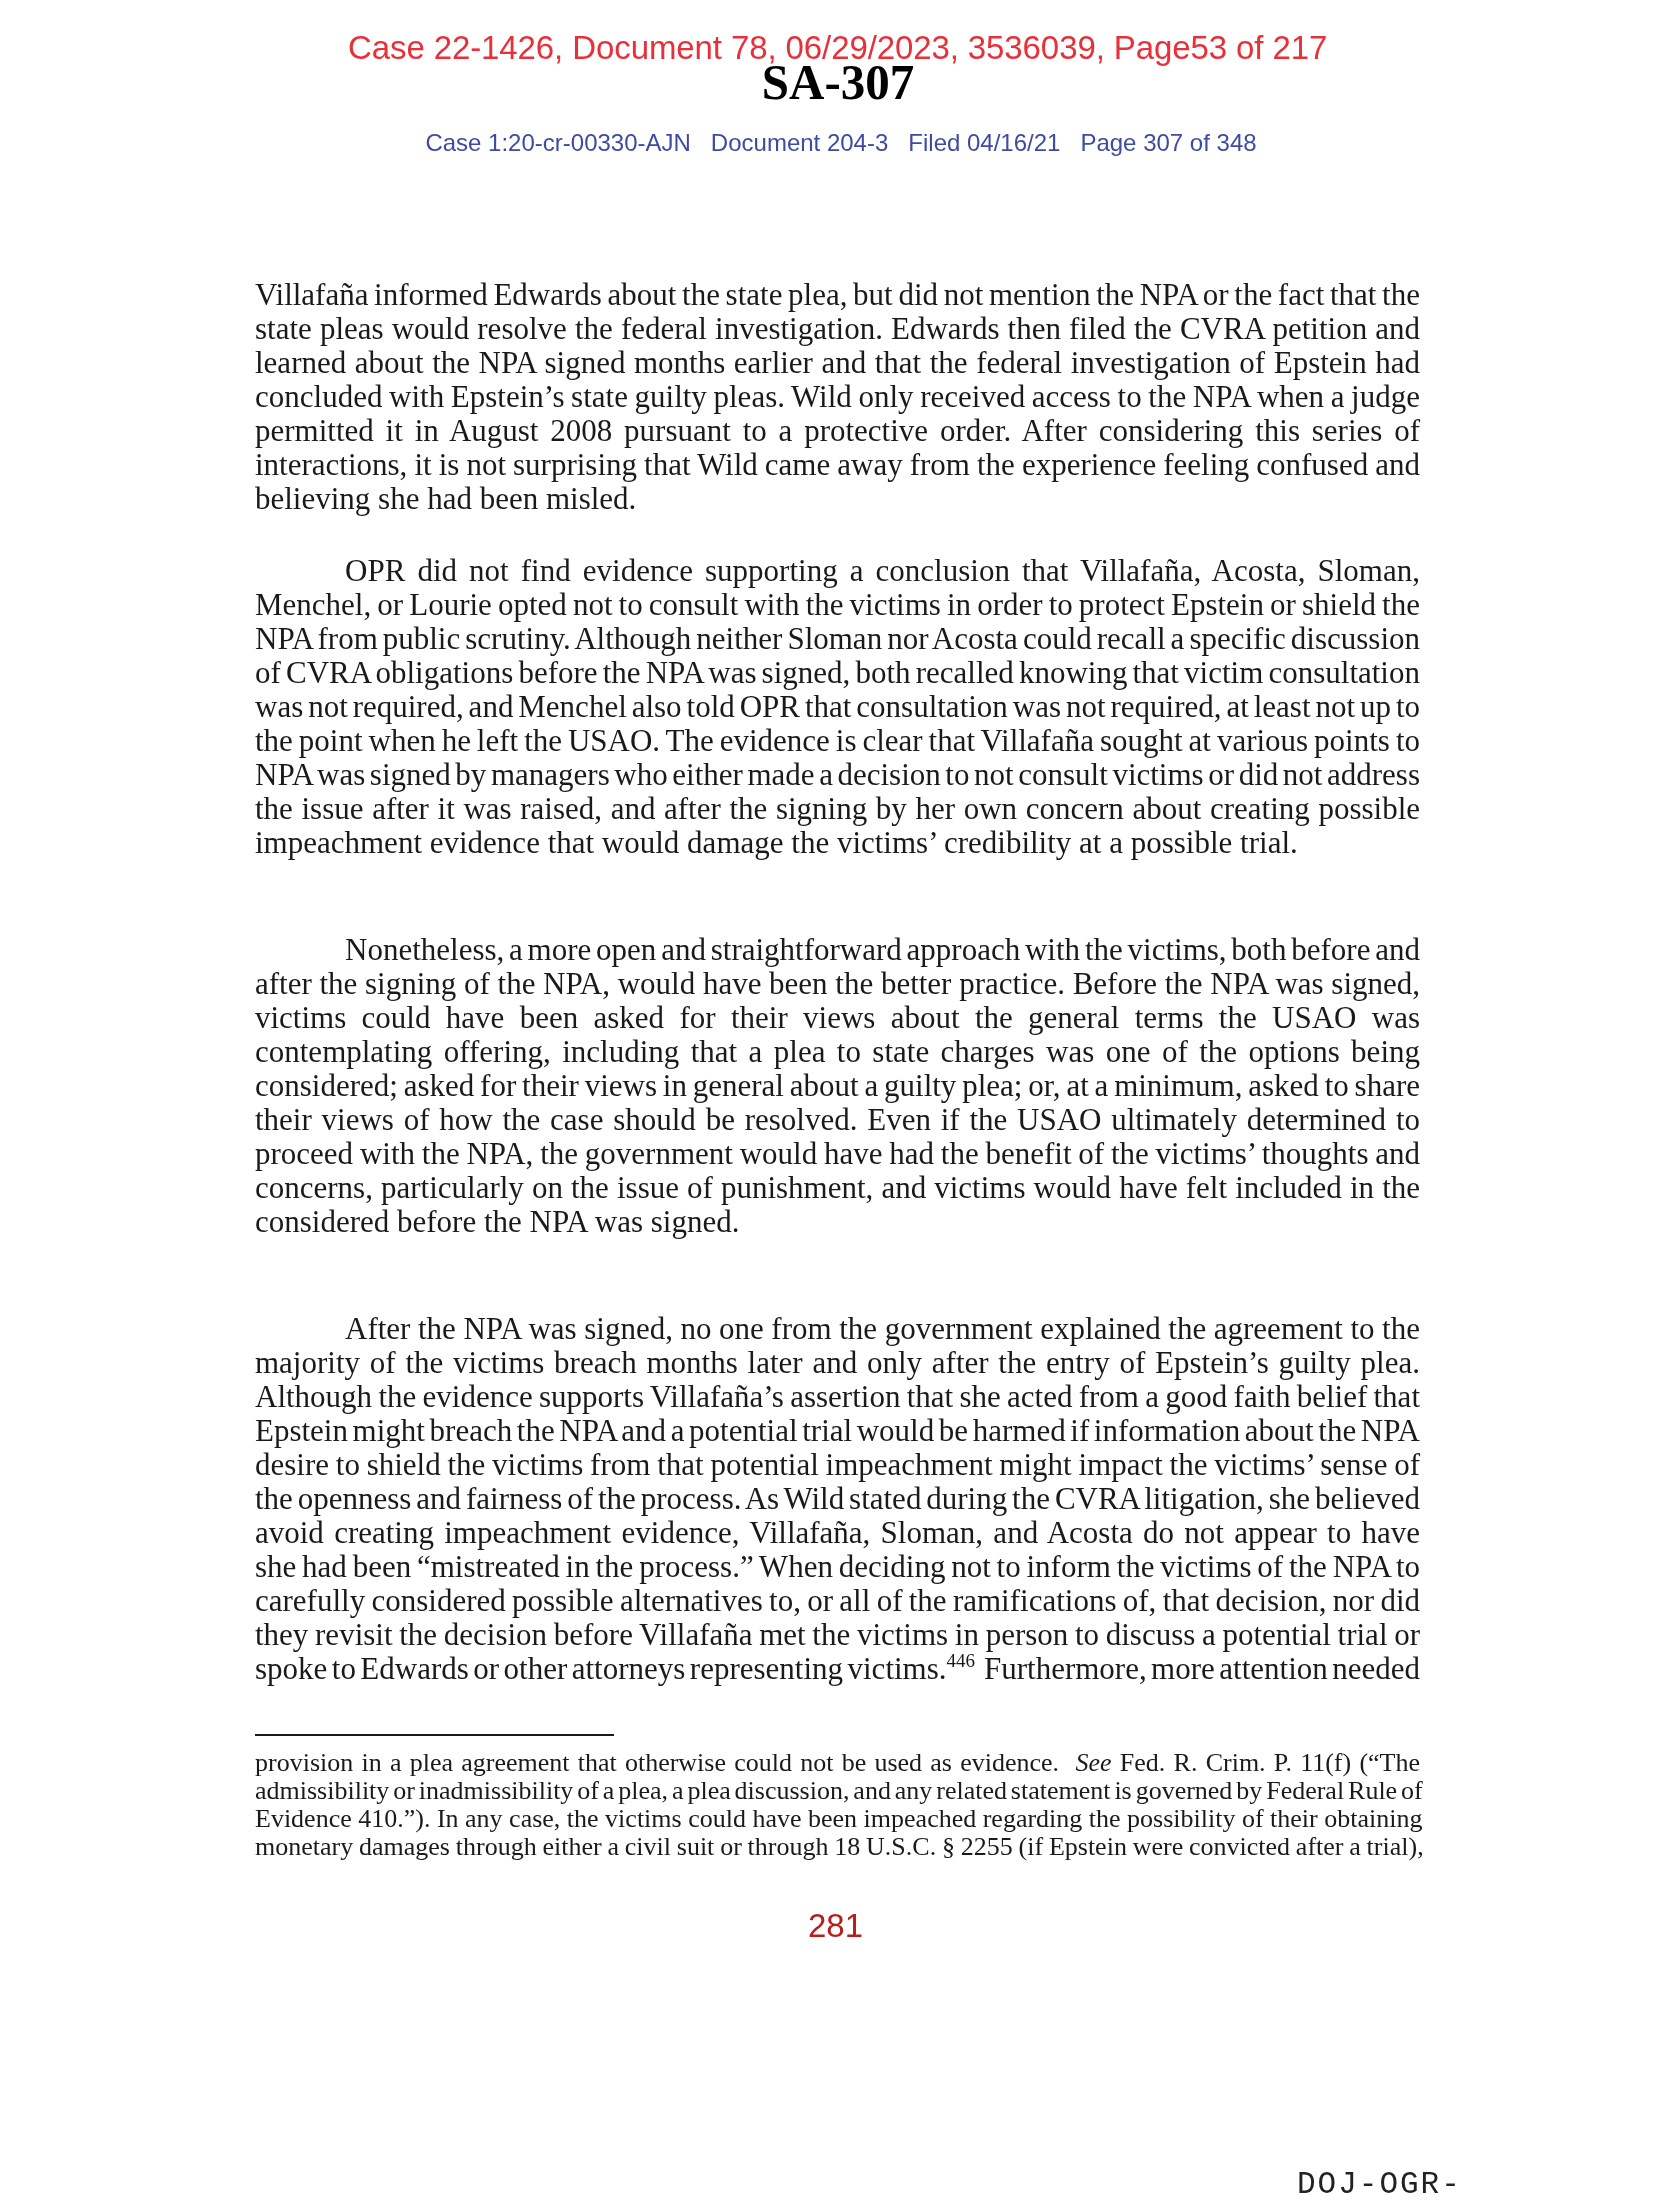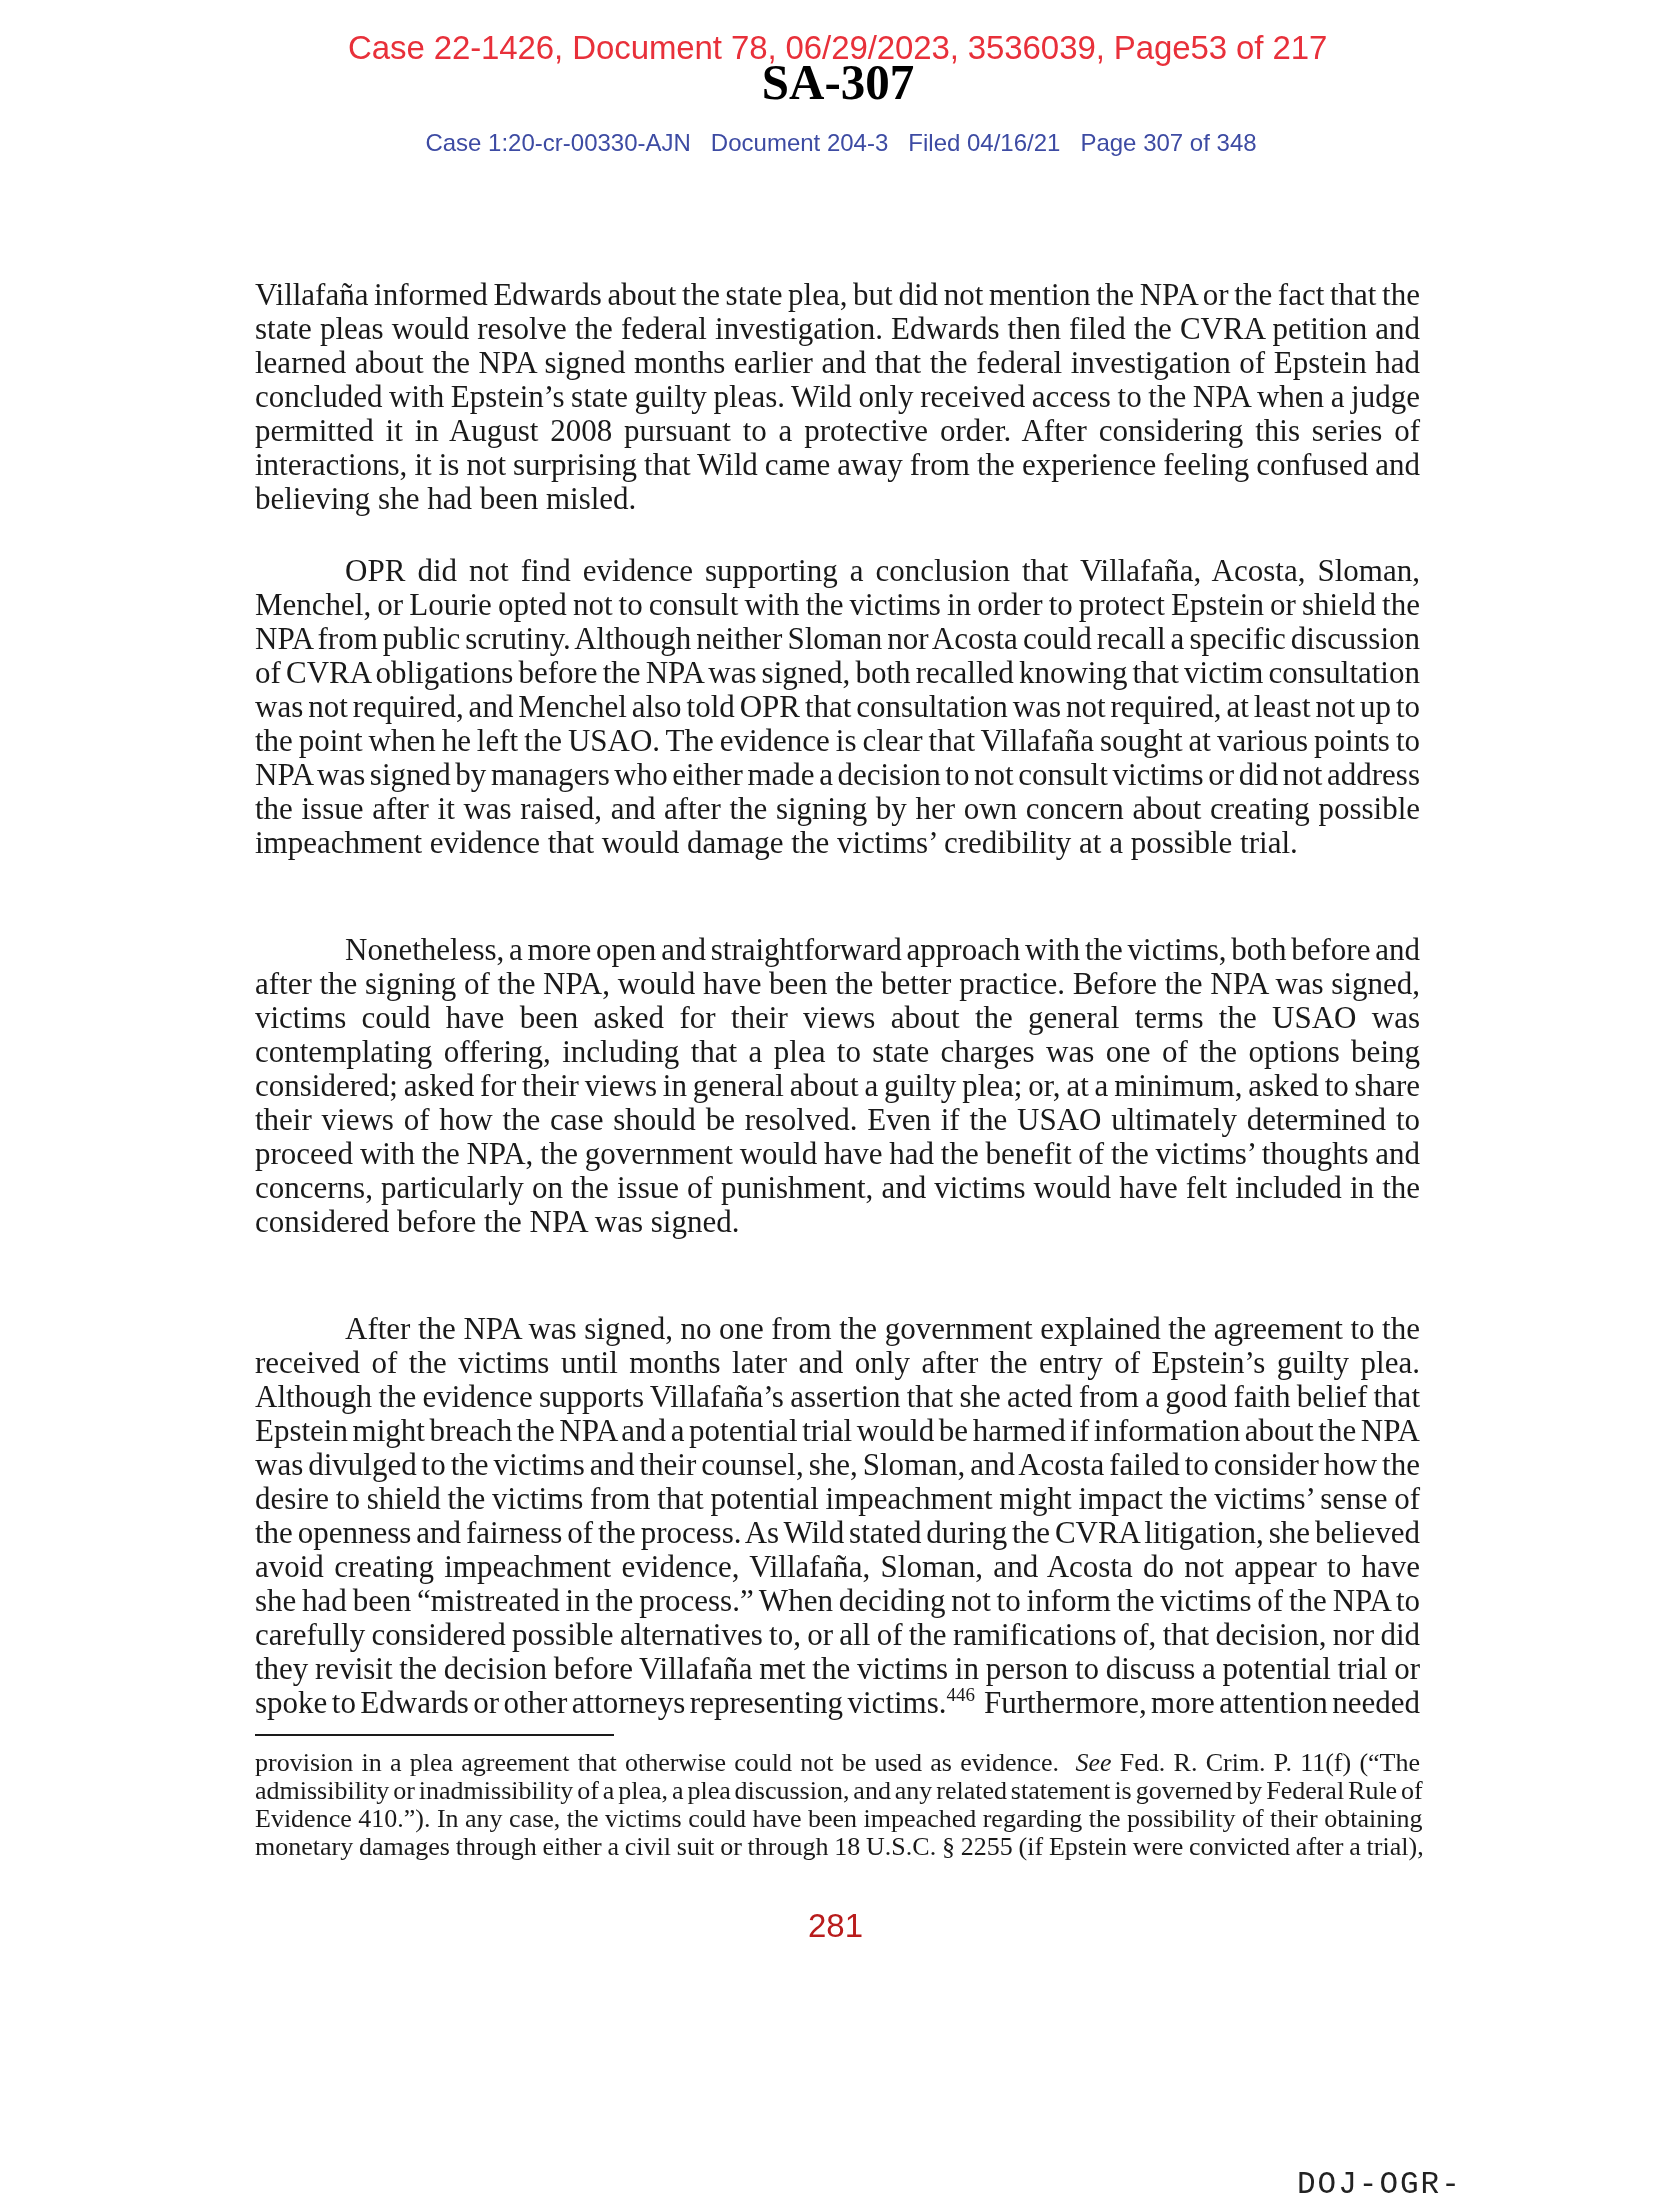--- a/index.html
+++ b/index.html
@@ -89,24 +89,23 @@
     <span class="line">contemplating offering, including that a plea to state charges was one of the options being</span>
     <span class="line" style="word-spacing: -2.4px;">considered; asked for their views in general about a guilty plea; or, at a minimum, asked to share</span>
     <span class="line">their views of how the case should be resolved.  Even if the USAO ultimately determined to</span>
     <span class="line" style="word-spacing: -1.5px;">proceed with the NPA, the government would have had the benefit of the victims’ thoughts and</span>
     <span class="line" style="word-spacing: -0.2px;">concerns, particularly on the issue of punishment, and victims would have felt included in the</span>
     <span class="line last">considered before the NPA was signed.</span>
   </div>
 
   <div class="para" style="top:1034px;">
     <span class="line indent" style="word-spacing: -0.7px;">After the NPA was signed, no one from the government explained the agreement to the</span>
-    <span class="line">received of the victims until months later and only after the entry of Epstein’s guilty plea.</span>
+    <span class="line">majority of the victims breach months later and only after the entry of Epstein’s guilty plea.</span>
     <span class="line" style="word-spacing: -2px;">Although the evidence supports Villafaña’s assertion that she acted from a good faith belief that</span>
     <span class="line" style="word-spacing: -3.6px;">Epstein might breach the NPA and a potential trial would be harmed if information about the NPA</span>
-    <span class="line" style="word-spacing: -3.3px;">was divulged to the victims and their counsel, she, Sloman, and Acosta failed to consider how the</span>
     <span class="line" style="word-spacing: -1.5px;">desire to shield the victims from that potential impeachment might impact the victims’ sense of</span>
     <span class="line" style="word-spacing: -3.1px;">the openness and fairness of the process.  As Wild stated during the CVRA litigation, she believed</span>
     <span class="line">avoid creating impeachment evidence, Villafaña, Sloman, and Acosta do not appear to have</span>
     <span class="line" style="word-spacing: -2.3px;">she had been “mistreated in the process.”  When deciding not to inform the victims of the NPA to</span>
     <span class="line" style="word-spacing: -2px;">carefully considered possible alternatives to, or all of the ramifications of, that decision, nor did</span>
     <span class="line" style="word-spacing: -1.5px;">they revisit the decision before Villafaña met the victims in person to discuss a potential trial or</span>
     <span class="line" style="white-space: pre; word-spacing: -3.9px;"><span>spoke to Edwards or other attorneys representing victims.</span><span class="sup">446</span><span>  Furthermore, more attention needed</span></span>
   </div>
 </div>
 

